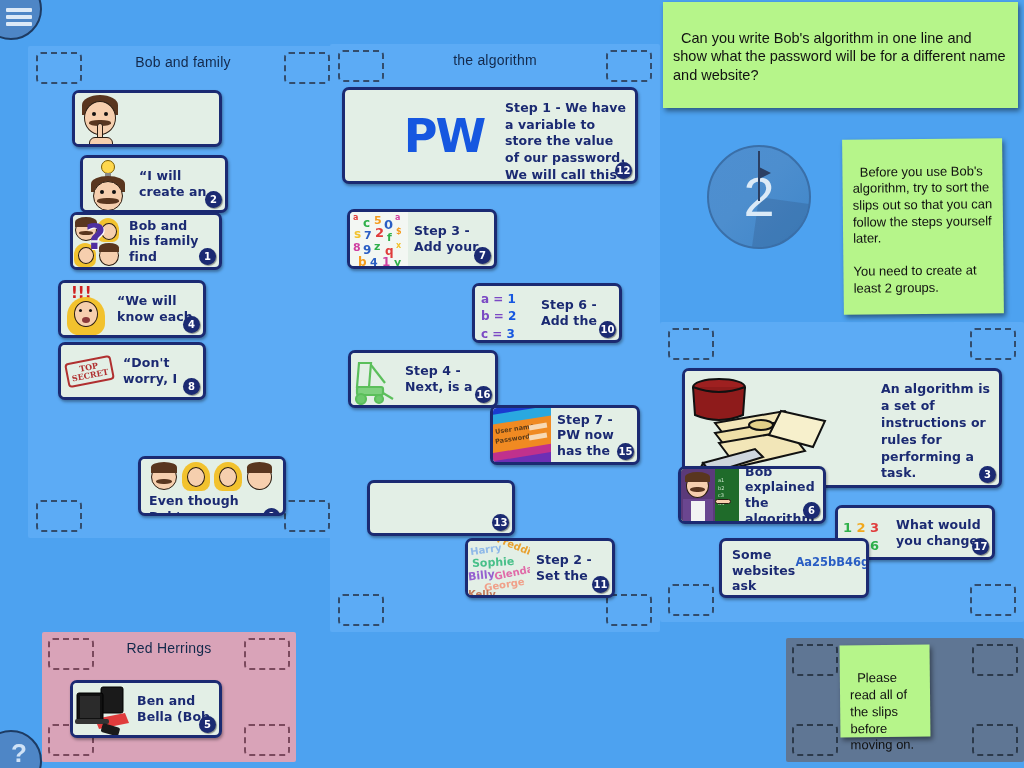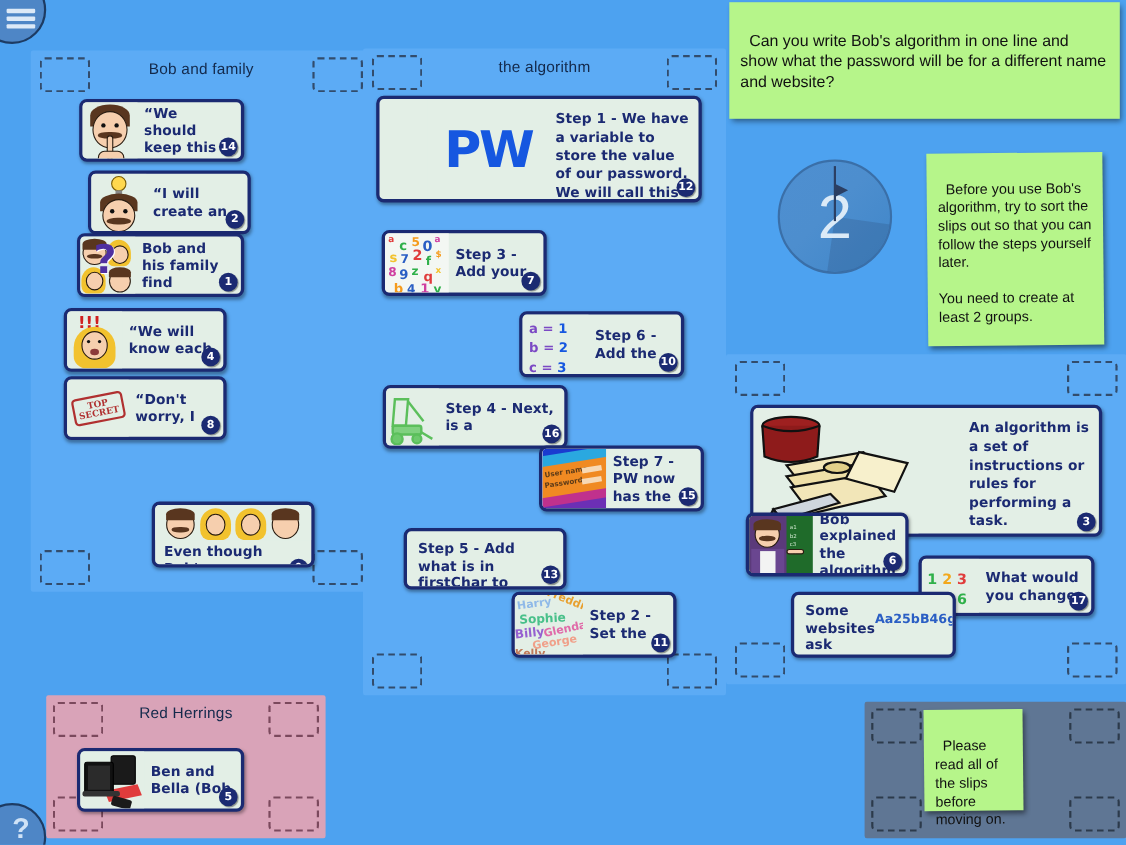--- a/index.html
+++ b/index.html
@@ -221,24 +221,20 @@
   <div class="thumb" style="width:50px;">
     <div class="art">
       <div class="hair" style="left:7px; top:2px; width:36px; height:20px;"></div>
       <div class="face" style="left:9px; top:8px; width:32px; height:34px;"></div>
       <div style="position:absolute;left:17px;top:19px;width:4px;height:4px;border-radius:50%;background:#111;"></div>
       <div style="position:absolute;left:29px;top:19px;width:4px;height:4px;border-radius:50%;background:#111;"></div>
       <div class="mous" style="left:14px; top:27px; width:22px; height:6px;"></div>
       <div style="position:absolute;left:22px;top:30px;width:6px;height:22px;border-radius:3px;background:#f6cfae;border:1.5px solid #2a1d12;"></div>
       <div style="position:absolute;left:14px;top:44px;width:24px;height:14px;border-radius:6px;background:#f6cfae;border:1.5px solid #2a1d12;"></div>
     </div>
-  </div>
-  <div class="body">
-    <div class="txt">“We should keep this</div>
-    <div class="badge">14</div>
   </div>
 </div>
 
 <div class="card" style="left:80px; top:155px; width:148px; height:58px;">
   <div class="thumb" style="width:50px;">
     <div class="art">
       <div style="position:absolute;left:18px;top:2px;width:14px;height:14px;border-radius:50%;background:#ffd84d;border:1.5px solid #7a5c00;"></div>
       <div style="position:absolute;left:22px;top:15px;width:6px;height:4px;background:#888;"></div>
       <div class="hair" style="left:8px; top:18px; width:34px; height:16px;"></div>
       <div class="face" style="left:10px; top:23px; width:30px; height:30px;"></div>
@@ -373,21 +369,21 @@
       <div class="eq">b = <b>2</b></div>
       <div class="eq">c = <b>3</b></div>
     </div>
   </div>
   <div class="body">
     <div class="txt">Step 6 - Add the</div>
     <div class="badge">10</div>
   </div>
 </div>
 
-<div class="card" style="left:348px; top:350px; width:168px; height:58px;justify-content:center;">
+<div class="card" style="left:348px; top:350px; width:150px; height:58px;justify-content:center;">
   <div class="thumb" style="width:48px;">
     <div class="art">
       <svg width="48" height="56" viewBox="0 0 48 56">
         <g stroke="#5bbf5b" stroke-width="2.2" fill="none">
           <path d="M8 10 L20 10 L18 34 L6 34 Z"></path>
           <path d="M20 12 L34 30"></path>
           <rect x="6" y="34" width="26" height="8" rx="2" fill="#7fd17f"></rect>
           <circle cx="10" cy="46" r="5" fill="#6cc96c"></circle>
           <circle cx="28" cy="46" r="4" fill="#6cc96c"></circle>
           <path d="M32 40 L42 46"></path>
@@ -415,21 +411,20 @@
     </div>
   </div>
   <div class="body">
     <div class="txt">Step 7 - PW now has the</div>
     <div class="badge">15</div>
   </div>
 </div>
 
 <div class="card" style="left:367px; top:480px; width:148px; height:56px;">
   <div class="body" style="padding:8px 8px 6px 10px;align-items:flex-start;">
-    <div class="txt">Step 5 - Add what is in firstChar to</div>
     <div class="badge">13</div>
   </div>
 </div>
 
 <div class="card" style="left:465px; top:538px; width:150px; height:60px;">
   <div class="thumb names" style="width:62px;">
     <div class="art">
       <span style="position:absolute;left:2px;top:3px;color:#8fb9e8;transform:rotate(-8deg);">Harry</span>
       <span style="position:absolute;left:28px;top:0px;color:#e8a02e;transform:rotate(22deg);">Freddie</span>
       <span style="position:absolute;left:4px;top:15px;color:#49c08a;transform:rotate(-3deg);font-size:11px;">Sophie</span>

